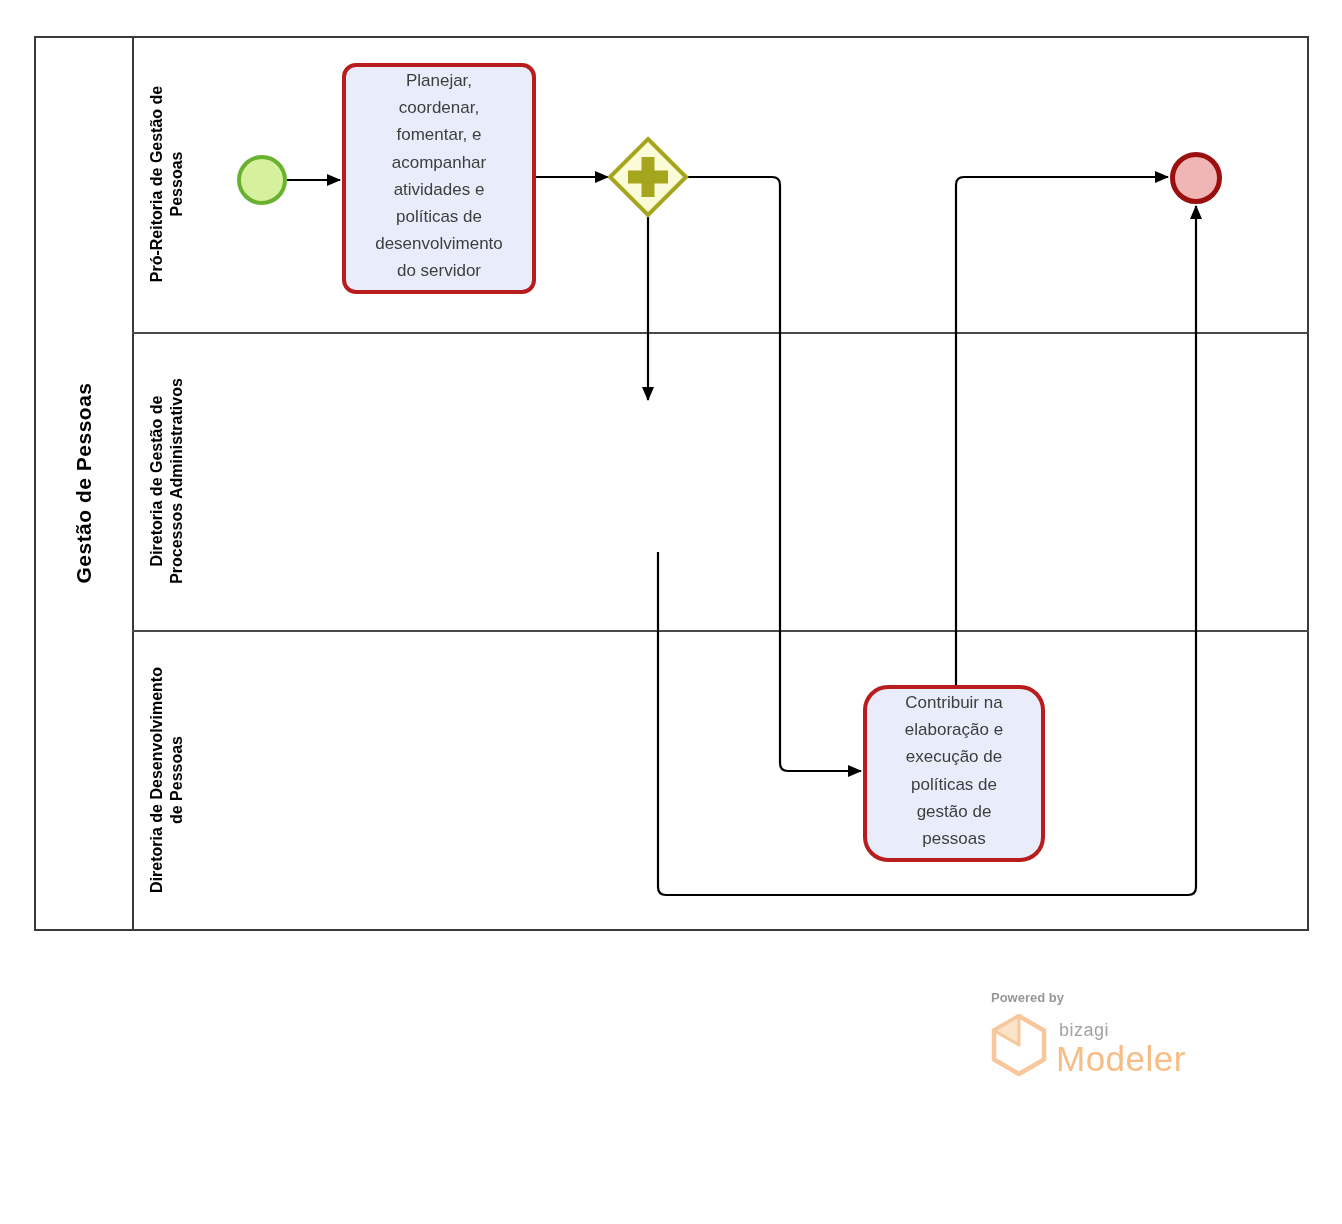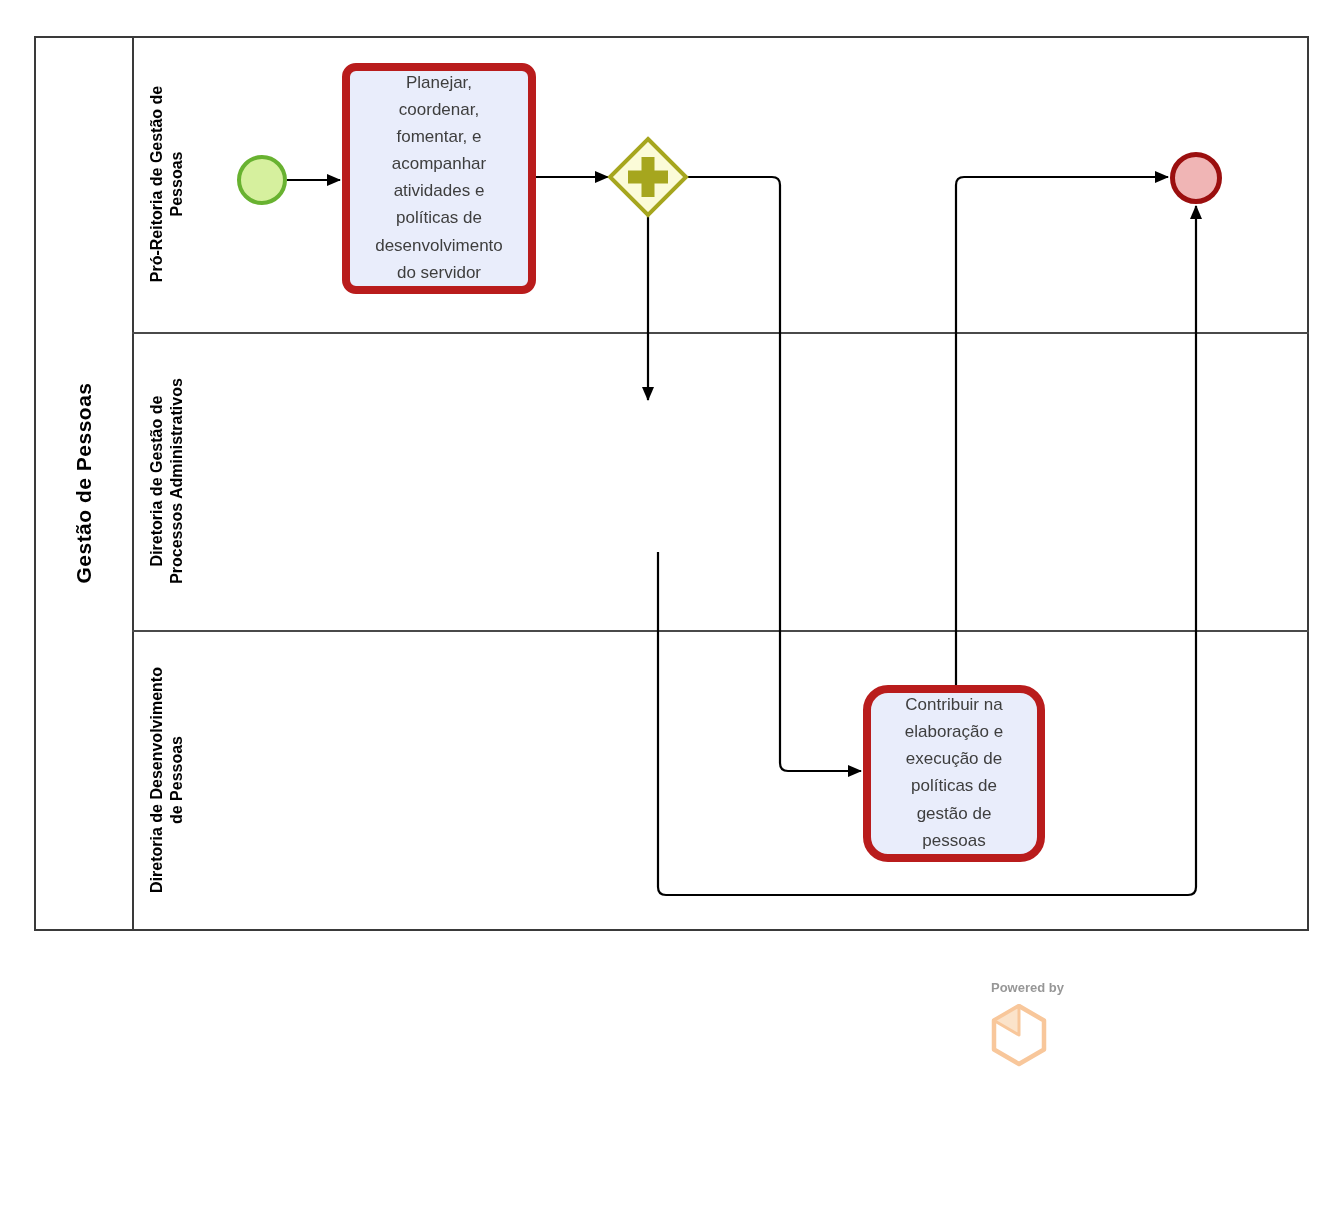--- a/index.html
+++ b/index.html
@@ -17,30 +17,30 @@
   .rot-label{position:absolute;display:flex;align-items:center;justify-content:center;
     transform:rotate(-90deg);text-align:center;color:#000;white-space:pre-line;}
   .pool-title{left:-116px;top:453px;width:400px;height:60px;font-size:21px;font-weight:bold;letter-spacing:.5px;}
   .lane-label{width:280px;height:56px;font-size:16px;font-weight:bold;line-height:1.25;}
   .lane-label.l1{left:27px;top:156px;}
   .lane-label.l2{left:27px;top:453px;}
   .lane-label.l3{left:27px;top:752px;}
   
   .overlay{position:absolute;left:0;top:0;width:1342px;height:1224px;}
   
-  .task{position:absolute;box-sizing:border-box;border:8px solid #b91c1c;border-radius:14px;
-    background:#e9edfb;display:flex;align-items:flex-end;justify-content:center;
+  .task{position:absolute;box-sizing:border-box;border:4px solid #b91c1c;border-radius:14px;
+    background:#e9edfb;display:flex;align-items:flex-start;justify-content:center;
     color:#3e3e3e;font-size:17px;line-height:1.6;text-align:center;}
   .task-label{white-space:pre-line;display:block;width:100%;}
   .task.t1{left:342px;top:63px;width:194px;height:231px;}
   .task.t2{left:555px;top:402px;width:182px;height:150px;}
   .task.t3{left:863px;top:685px;width:182px;height:177px;border-radius:25px;}
   
   .branding{position:absolute;left:989px;top:972px;width:280px;}
-  .powered-by{font-size:13px;font-weight:600;color:#979797;margin:8px 0 9px 2px;}
+  .powered-by{font-size:13px;font-weight:600;color:#979797;margin:18px 0 9px 2px;}
   .brand-row{display:flex;align-items:flex-start;gap:7px;}
   .brand-col{display:flex;flex-direction:column;}
   .bizagi-text{font-size:18px;color:#a3a3a3;letter-spacing:.5px;margin:6px 0 0 3px;}
   .modeler-text{font-size:35px;color:#f8bc85;line-height:1.05;letter-spacing:.5px;}
 </style>
 </head>
 <body>
 
 <div class="stage">
 
@@ -102,16 +102,20 @@
 pessoas</span>
   </div>
 
   <div class="branding">
     <div class="powered-by">Powered by</div>
     <div class="brand-row">
       <svg width="60" height="63" viewBox="0 0 60 63">
         <polygon points="30,2 55,16.5 55,45.5 30,60 5,45.5 5,16.5" fill="none" stroke="#f8c79b" stroke-width="4.5" stroke-linejoin="round"></polygon>
         <polygon points="5,16.5 30,31 30,2" fill="#fbe3ca" stroke="#f8c79b" stroke-width="3" stroke-linejoin="round"></polygon>
       </svg>
+      <div class="brand-col">
+        <span class="bizagi-text">bizagi</span>
+        <span class="modeler-text">Modeler</span>
+      </div>
     </div>
   </div>
 
 </div>
 
 </body></html>

